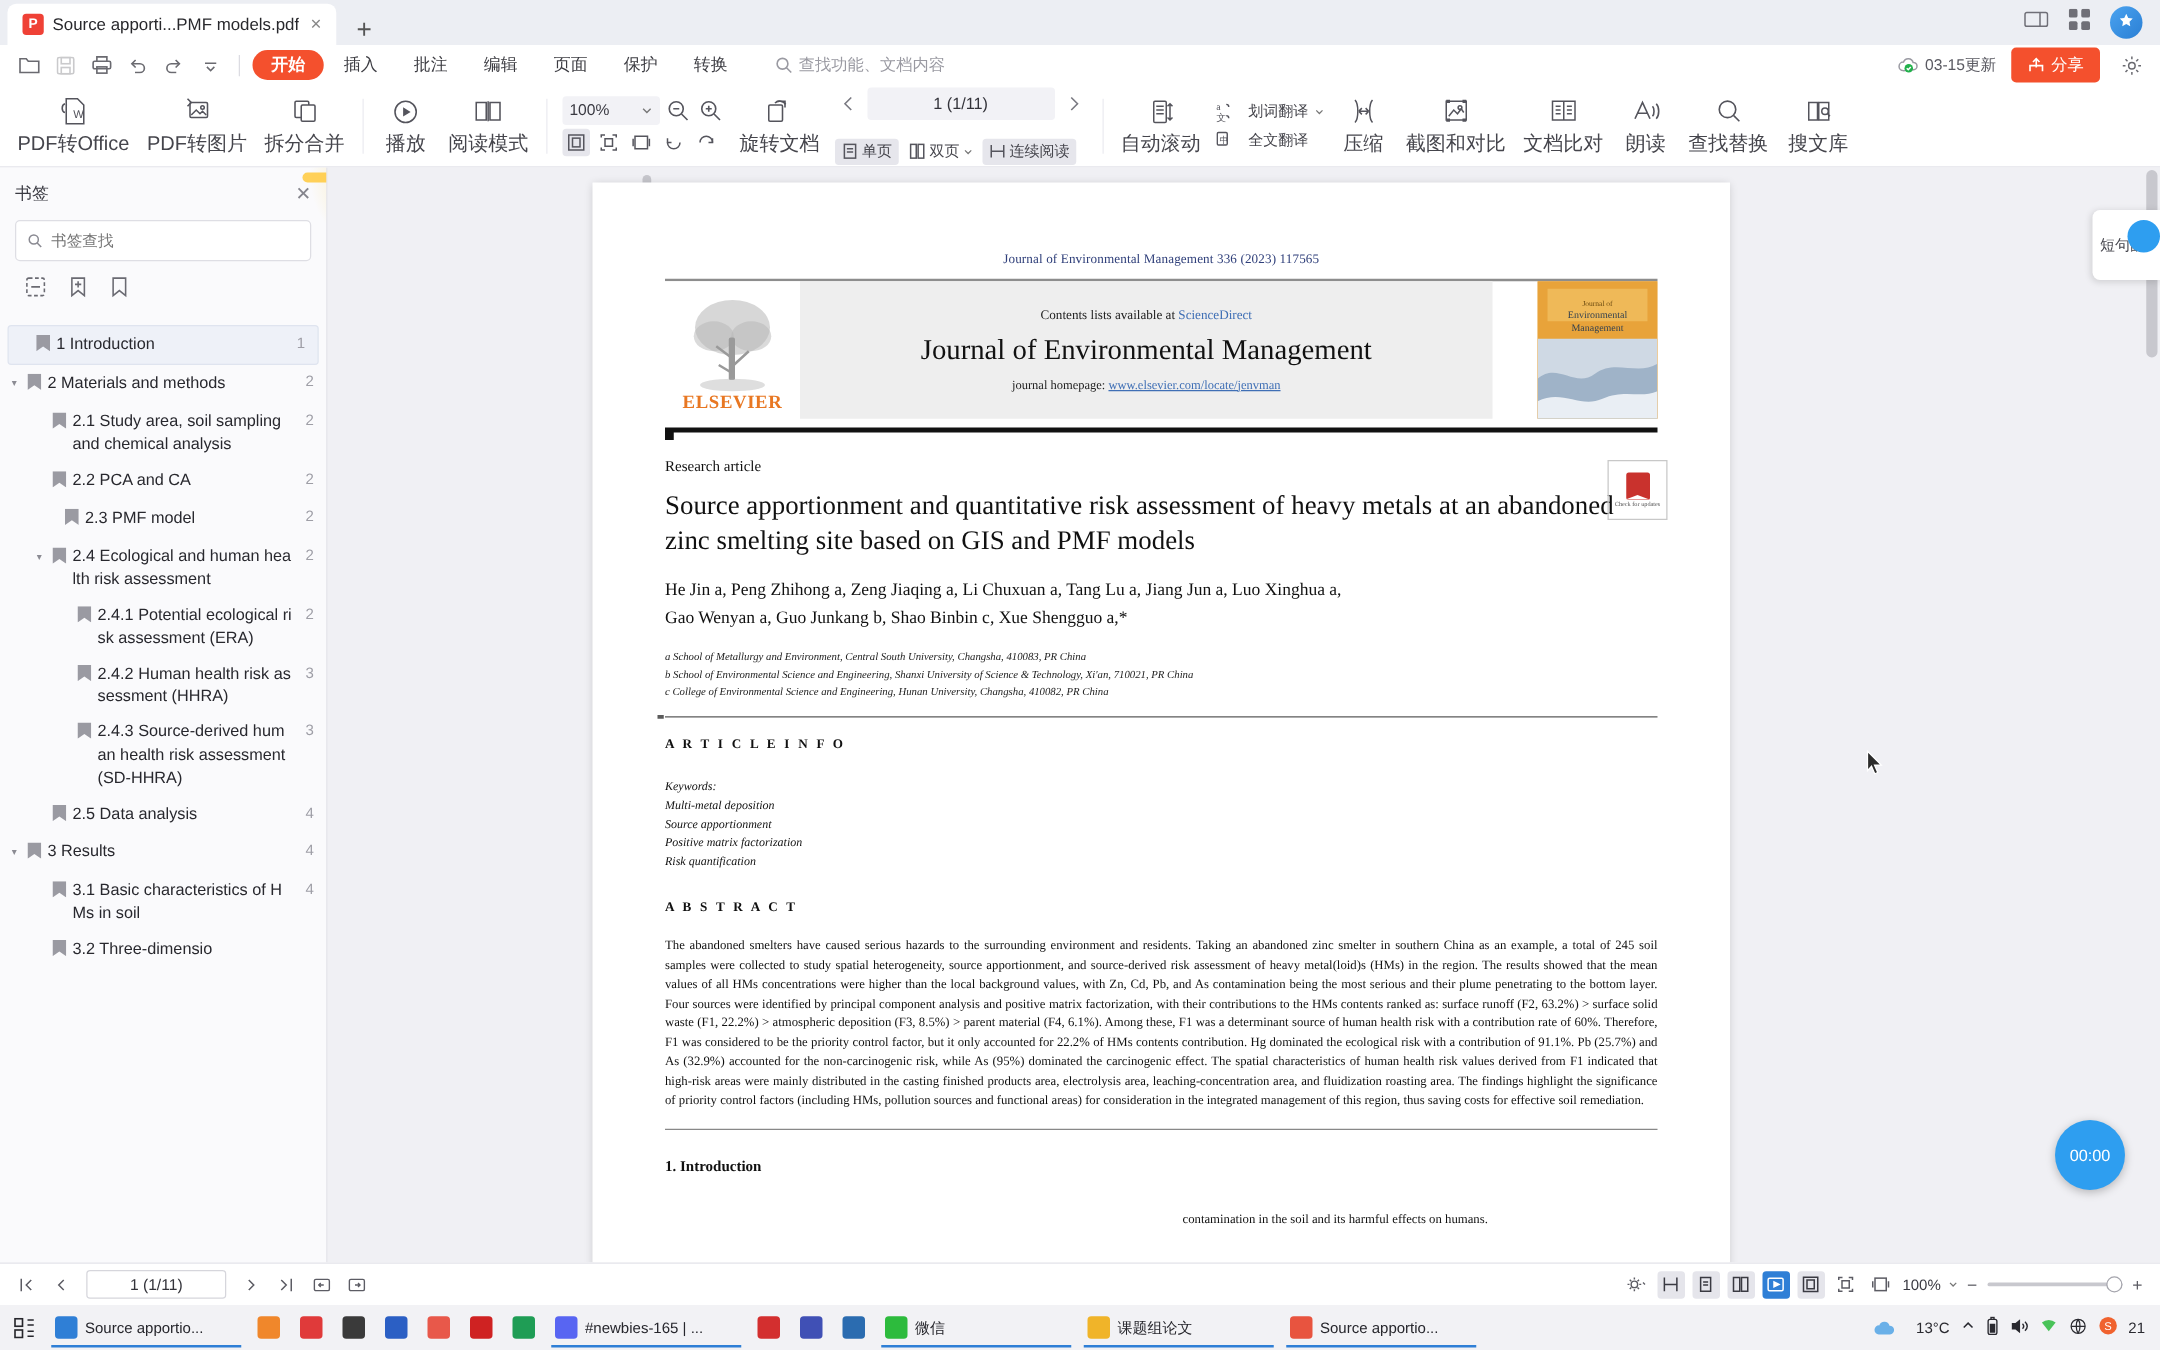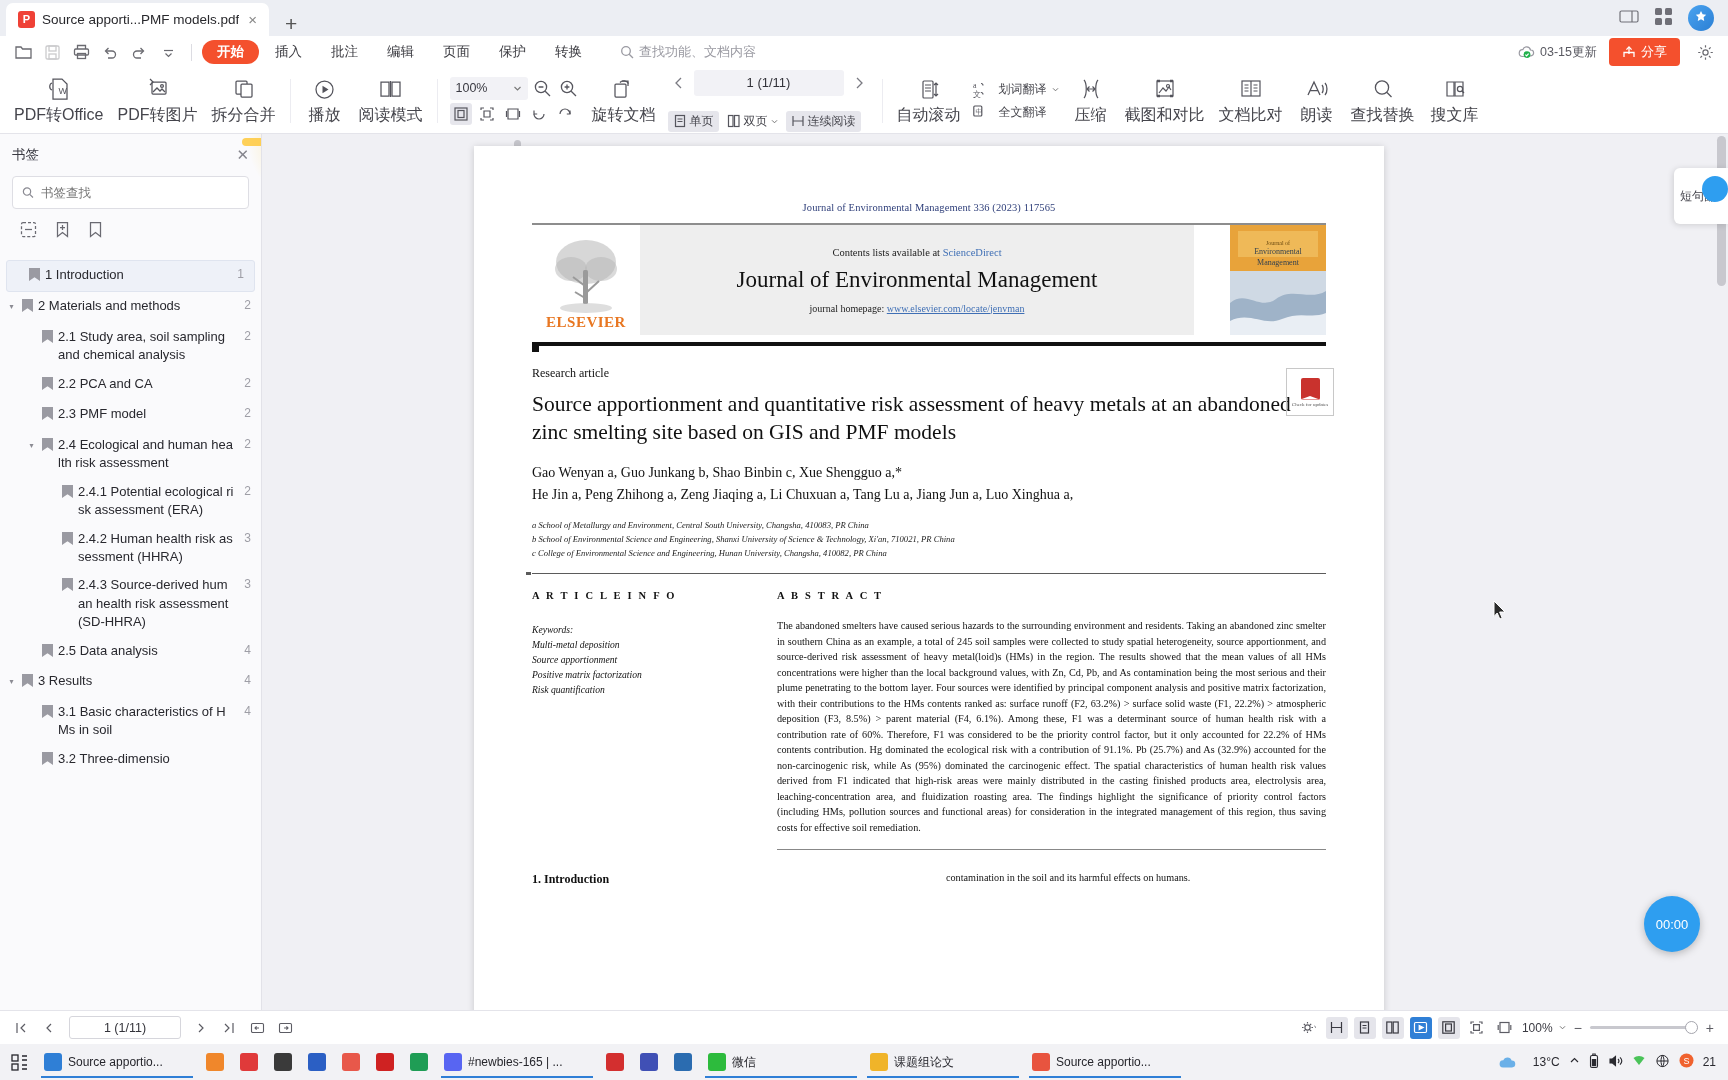--- a/index.html
+++ b/index.html
@@ -151,30 +151,30 @@
   .homepage a { color: #3f6fb5; }
   .elsevier { font-size: 15px; font-weight: bold; color: #e87722; letter-spacing: .5px; font-family: "Liberation Serif", serif; }
   .blackbar { margin: 7px 58px 0 58px; height: 4px; background: #111; }
   .blackbar-sq { width: 7px; height: 7px; background: #111; margin-left: 58px; margin-top: -1px; }
   .res-art { margin: 14px 58px 0 58px; font-size: 12px; }
   .art-title { margin: 10px 58px 0 58px; font-size: 21.5px; line-height: 1.28; }
   .authors { margin: 16px 58px 0 58px; font-size: 14px; line-height: 1.55; }
   .affil { margin: 14px 58px 0 58px; font-size: 8.6px; font-style: italic; line-height: 1.62; color: #1b1b1b; }
   .hr2 { margin: 12px 58px 0 58px; height: 1px; background: #5b5b5b; position: relative; }
   .hr2::before { content:""; position:absolute; left:-6px; top:-1px; width:5px; height:3px; background:#5b5b5b; }
-  .cols { margin: 16px 58px 0 58px; display: flex; gap: 8px; }
+  .cols { margin: 16px 58px 0 58px; display: flex; gap: 24px; flex-direction: column; }
   .colL { width: 237px; }
   .colR { flex: 1; }
   .sechead { font-size: 10.5px; letter-spacing: 2.2px; font-weight: bold; }
   .kw { margin-top: 22px; font-size: 9.6px; font-style: italic; line-height: 1.55; }
   .abs { margin-top: 17px; font-size: 10.2px; line-height: 1.52; text-align: justify; }
   .abs-rule { margin: 14px 0 0 0; height: 1px; background: #888; }
   .intro { margin: 22px 58px 0 58px; display: flex; gap: 24px; }
   .intro h4 { font-size: 12px; }
-  .intro p { font-size: 10.2px; }
+  .intro p { font-size: 10.2px; margin-top: 44px; }
   .checkupd {
     position: absolute; right: 50px; top: 222px; width: 48px; height: 48px;
     border: 1px solid #c8c8c8; display: flex; flex-direction: column;
     align-items: center; justify-content: center; font-size: 5px; color: #555; gap: 2px;
   }
   .cu-badge { width: 19px; height: 22px; background: #c9322d; border-radius: 2px; position: relative; }
   .cu-badge::after { content:""; position:absolute; bottom:0; left:0; right:0; height:6px;
     background:#fff; clip-path: polygon(0 100%, 50% 40%, 100% 100%); }
 
   .scrollbar-v {
@@ -662,21 +662,21 @@
           <span class="pg">2</span>
         </div>
         <div class="bk" style="padding-left: 26px;">
           <span class="arrow"></span>
           <span class="bmk"><svg width="11" height="13" viewBox="0 0 11 13" fill="#9a9aa2">
               <path d="M0 0h11v13L5.5 9.2 0 13z"></path>
             </svg></span>
           <span class="txt">2.2 PCA and CA</span>
           <span class="pg">2</span>
         </div>
-        <div class="bk" style="padding-left: 26px;">
+        <div class="bk" style="padding-left: 36px;">
           <span class="arrow"></span>
           <span class="bmk"><svg width="11" height="13" viewBox="0 0 11 13" fill="#9a9aa2">
               <path d="M0 0h11v13L5.5 9.2 0 13z"></path>
             </svg></span>
           <span class="txt">2.3 PMF model</span>
           <span class="pg">2</span>
         </div>
         <div class="bk" style="padding-left: 26px;">
           <span class="arrow">▾</span>
           <span class="bmk"><svg width="11" height="13" viewBox="0 0 11 13" fill="#9a9aa2">
@@ -828,22 +828,22 @@
             <path d="M0 96c20-10 34 6 52-2s30 0 44-6v22H0z" fill="#e9eef4"></path>
           </svg>
         </div>
       </div>
       <div class="blackbar"></div>
       <div class="blackbar-sq"></div>
 
       <div class="res-art">Research article</div>
       <div class="art-title">Source apportionment and quantitative risk assessment of heavy metals at an abandoned zinc smelting site based on GIS and PMF models</div>
       <div class="authors">
+        <div>He Jin a, Peng Zhihong a, Zeng Jiaqing a, Li Chuxuan a, Tang Lu a, Jiang Jun a, Luo Xinghua a,</div>
         <div>Gao Wenyan a, Guo Junkang b, Shao Binbin c, Xue Shengguo a,*</div>
-        <div>He Jin a, Peng Zhihong a, Zeng Jiaqing a, Li Chuxuan a, Tang Lu a, Jiang Jun a, Luo Xinghua a,</div>
       </div>
       <div class="affil">
         <div>a School of Metallurgy and Environment, Central South University, Changsha, 410083, PR China</div>
         <div>b School of Environmental Science and Engineering, Shanxi University of Science &amp; Technology, Xi'an, 710021, PR China</div>
         <div>c College of Environmental Science and Engineering, Hunan University, Changsha, 410082, PR China</div>
       </div>
       <div class="hr2"></div>
 
       <div class="cols">
         <div class="colL">

